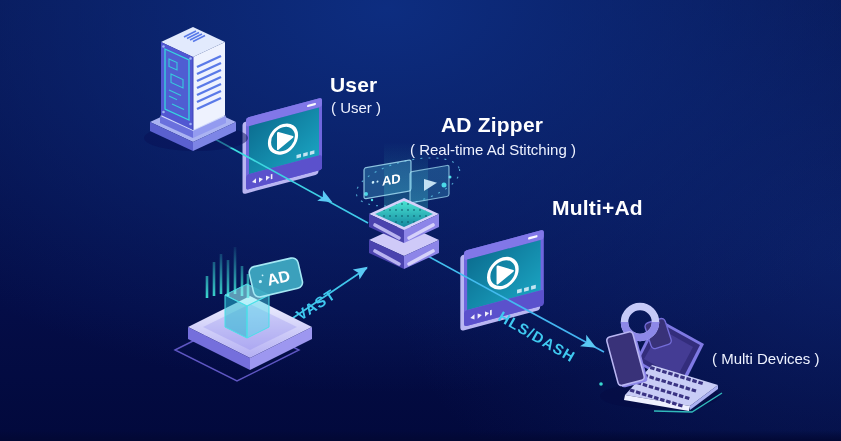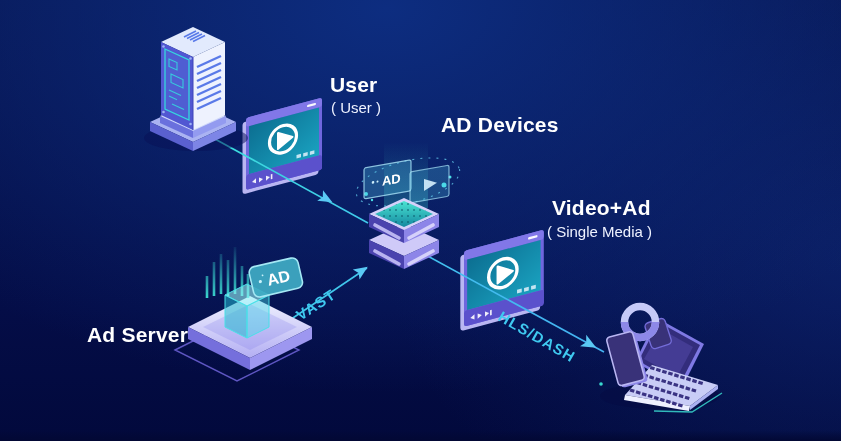--- a/index.html
+++ b/index.html
@@ -237,25 +237,25 @@
         </g>
         <circle cx="5" cy="86" r="1.8" fill="#39d8cf"></circle>
       </g>
     </g>
   </svg>
 
 
   <div class="lbl" style="left:330px;top:73px">User</div>
   <div class="sub" style="left:331px;top:99px">( User )</div>
 
-  <div class="lbl" style="left:441px;top:113px">AD Devices</div>
-
-  <div class="lbl" style="left:552px;top:196px">Video+Ad</div>
-  <div class="sub" style="left:547px;top:223px">( Single Media )</div>
-
-
-  <div class="lbl" style="left:87px;top:323px">Ad Server</div>
+  <div class="lbl" style="left:441px;top:113px">AD Zipper</div>
+  <div class="sub" style="left:410px;top:141px">( Real-time Ad Stitching )</div>
+
+  <div class="lbl" style="left:552px;top:196px">Multi+Ad</div>
+
+  <div class="sub" style="left:712px;top:350px">( Multi Devices )</div>
+
 
   <div class="proto r-vast" style="left:294px;top:296px">VAST</div>
   <div class="proto r-hls" style="left:494px;top:328px">HLS/DASH</div>
 
   <div class="bottom-strip"></div>
 </div>
 
 </body></html>

